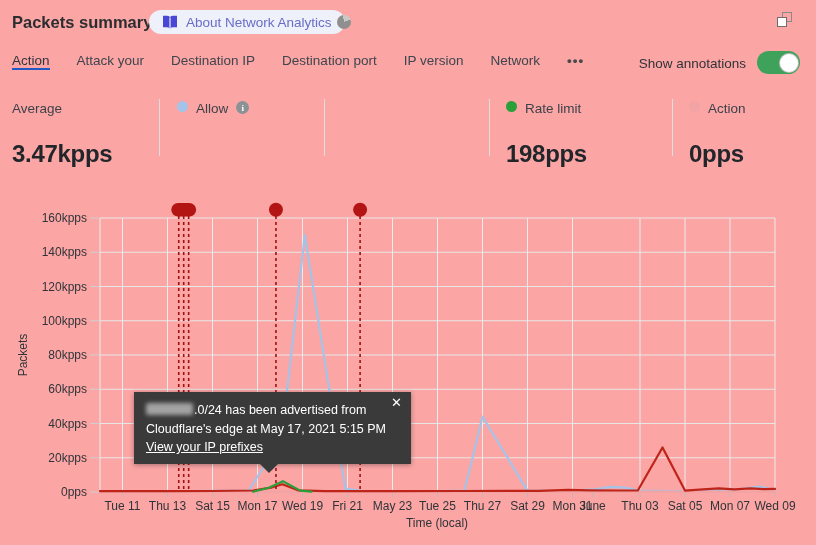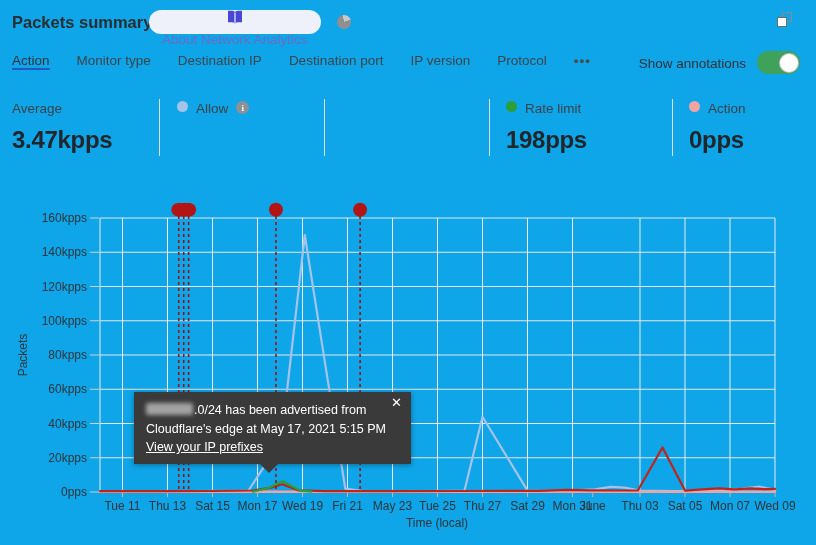--- a/index.html
+++ b/index.html
@@ -1,21 +1,21 @@
 <!DOCTYPE html>
 <html><head>
 <meta charset="utf-8">
 <style>
   html,body{margin:0;padding:0;background:#fff;}
-  .screen{position:relative;width:816px;height:545px;background:#0ea5e9;overflow:hidden;
+  .screen{position:relative;width:816px;height:545px;background:#fca5a5;overflow:hidden;
           font-family:"Liberation Sans",sans-serif;color:#2b2e31;}
   
   .page-title{position:absolute;left:12px;top:13px;font-size:16.5px;font-weight:700;color:#2b2e31;}
   .badge{position:absolute;left:149px;top:10px;height:24px;display:flex;align-items:center;gap:8px;
-         padding:0 13px;background:#eef0fa;border-radius:13px;font-size:13.5px;color:#686dc6;cursor:pointer;flex-direction:column;}
+         padding:0 13px;background:#eef0fa;border-radius:13px;font-size:13.5px;color:#686dc6;cursor:pointer;}
   .pie-icon{position:absolute;left:337px;top:15px;width:14px;height:14px;border-radius:50%;
             background:conic-gradient(from -10deg,#c9c9c9 0 80deg,#8f8f8f 80deg 360deg);}
   .popout-icon{position:absolute;right:24px;top:12px;width:15px;height:15px;}
   .popout-icon .sq-back{position:absolute;right:0;top:0;width:8px;height:8px;border:1.5px solid #8a8a8a;}
   .popout-icon .sq-front{position:absolute;left:0;bottom:0;width:8px;height:8px;border:1.5px solid #6e6e6e;background:#fff;}
   
   .tabs{position:absolute;left:12px;top:53px;display:flex;gap:27px;font-size:13.5px;color:#3d454d;}
   .tab{padding-bottom:0;border-bottom:2.5px solid transparent;cursor:pointer;white-space:nowrap;}
   .tab.active{border-bottom-color:#2059c4;color:#30353b;}
   .tab.more{letter-spacing:1px;color:#4a4a4a;font-weight:700;}
@@ -23,21 +23,21 @@
   .toggle{position:absolute;right:16px;top:51px;width:43px;height:23px;border-radius:12px;cursor:pointer;}
   .toggle .knob{position:absolute;right:1.5px;top:1.5px;width:20px;height:20px;border-radius:50%;
                 background:#fff;border:1px solid rgba(0,0,0,.25);box-sizing:border-box;}
   
   .stat{position:absolute;top:101px;}
   .stat-label{display:flex;align-items:flex-start;gap:8px;font-size:13.5px;color:#3c4249;height:16px;}
   .dot{width:11px;height:11px;border-radius:50%;flex:0 0 auto;}
   .info-icon{width:13px;height:13px;border-radius:50%;background:#8c9196;color:#fff;font-size:9px;
              display:inline-flex;align-items:center;justify-content:center;font-weight:700;
              font-family:"Liberation Serif",serif;cursor:pointer;}
-  .stat-value{margin-top:9px;font-size:24px;font-weight:700;color:#21262b;letter-spacing:-0.3px;}
+  .stat-value{margin-top:23px;font-size:24px;font-weight:700;color:#21262b;letter-spacing:-0.3px;}
   .vdiv{position:absolute;top:99px;width:1px;height:57px;background:#dedede;}
   .s-average{left:12px}.s-allow{left:177px}.s-block{left:341px}.s-ratelimit{left:506px}.s-monitor{left:689px}
   .d1{left:159px}.d2{left:324px}.d3{left:489px}.d4{left:672px}
   
   #chart{position:absolute;left:0;top:195px;}
   
   .tooltip{position:absolute;left:134px;top:392px;width:253px;background:#3a3a3a;color:#fff;
            font-size:12.5px;line-height:18.5px;padding:9px 12px 7px;box-shadow:0 1px 5px rgba(0,0,0,.35);}
   .tooltip-close{position:absolute;top:4px;right:9px;font-size:13px;color:#fff;cursor:pointer;line-height:14px;}
   .redacted{display:inline-block;width:47px;height:12px;background:#a3a3a3;filter:blur(2px);
@@ -62,25 +62,25 @@
     <span>About Network Analytics</span>
   </div>
   <div class="pie-icon"></div>
   <div class="popout-icon">
     <div class="sq-back"></div>
       <div class="sq-front"></div>
   </div>
 
   <div class="tabs">
     <div class="tab active">Action</div>
-    <div class="tab">Monitor type</div>
+    <div class="tab">Attack your</div>
     <div class="tab">Destination IP</div>
     <div class="tab">Destination port</div>
     <div class="tab">IP version</div>
-    <div class="tab">Protocol</div>
+    <div class="tab">Network</div>
     <div class="tab more">•••</div>
   </div>
   <div class="annotations-label">Show annotations</div>
   <div class="toggle" style="background-color: rgb(62, 162, 91);">
     <div class="knob"></div>
   </div>
 
   <div class="stat s-average">
     <div class="stat-label">
         <span>Average</span>

